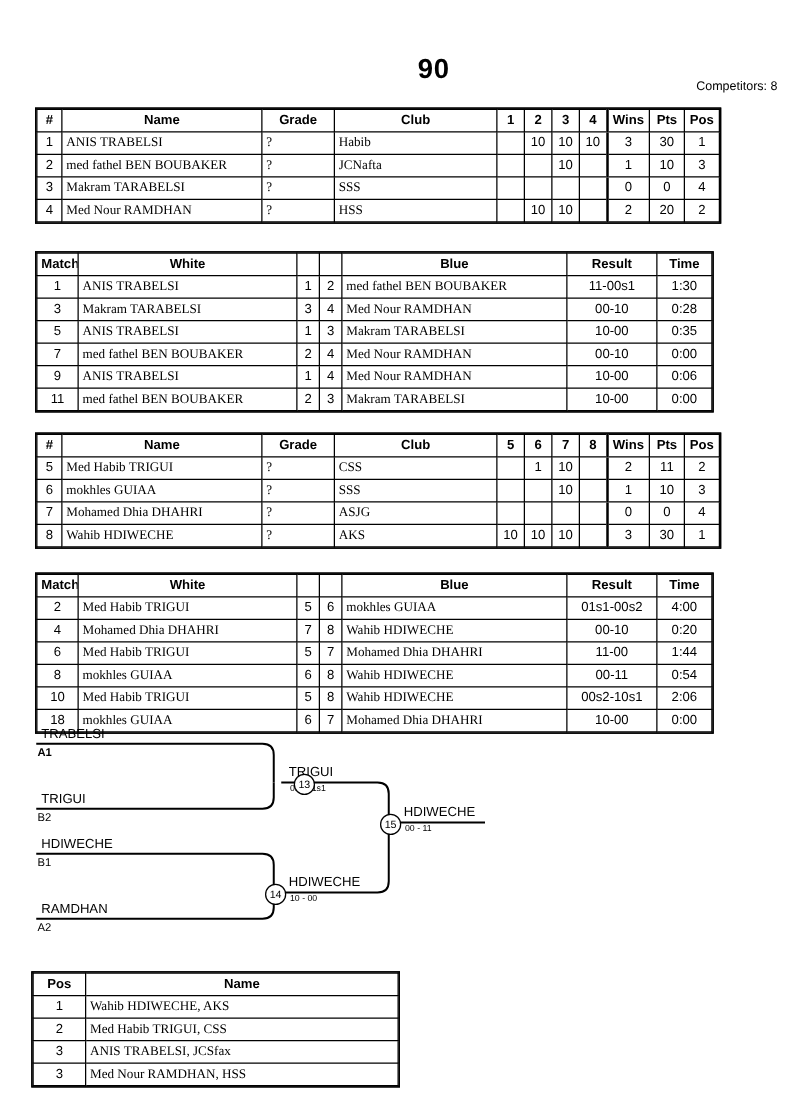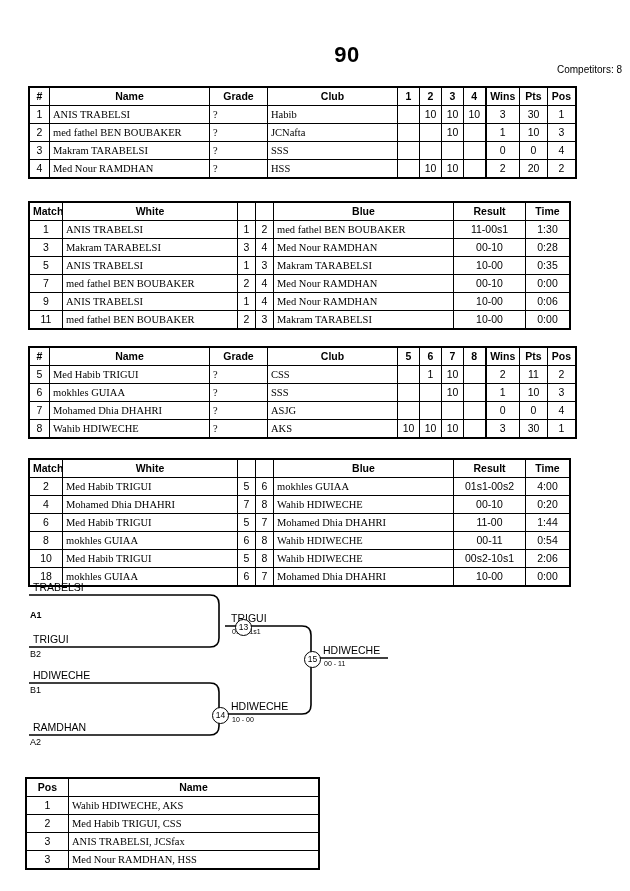--- a/index.html
+++ b/index.html
@@ -468,21 +468,21 @@
       <path d="M 29 160 L 210 160 Q 219 160 219 151 L 219 139" fill="none" stroke="#000" stroke-width="1.6"></path>
 
       <path d="M 225 51 L 302 51 Q 311 51 311 60 L 311 83" fill="none" stroke="#000" stroke-width="1.6"></path>
       <path d="M 225 139 L 302 139 Q 311 139 311 130 L 311 83" fill="none" stroke="#000" stroke-width="1.6"></path>
 
       <path d="M 317 83 L 388 83" fill="none" stroke="#000" stroke-width="1.6"></path>
     </svg>
 
     
     <div class="bk-label" style="left:33px; top:6px;">TRABELSI</div>
-    <div class="bk-seed" style="left:30px; top:35px;font-weight:bold;">A1</div>
+    <div class="bk-seed" style="left:30px; top:22px;font-weight:bold;">A1</div>
 
     <div class="bk-label" style="left:33px; top:58px;">TRIGUI</div>
     <div class="bk-seed" style="left:30px; top:74px;">B2</div>
 
     <div class="bk-label" style="left:33px; top:94px;">HDIWECHE</div>
     <div class="bk-seed" style="left:30px; top:110px;">B1</div>
 
     <div class="bk-label" style="left:33px; top:146px;">RAMDHAN</div>
     <div class="bk-seed" style="left:30px; top:162px;">A2</div>
 

